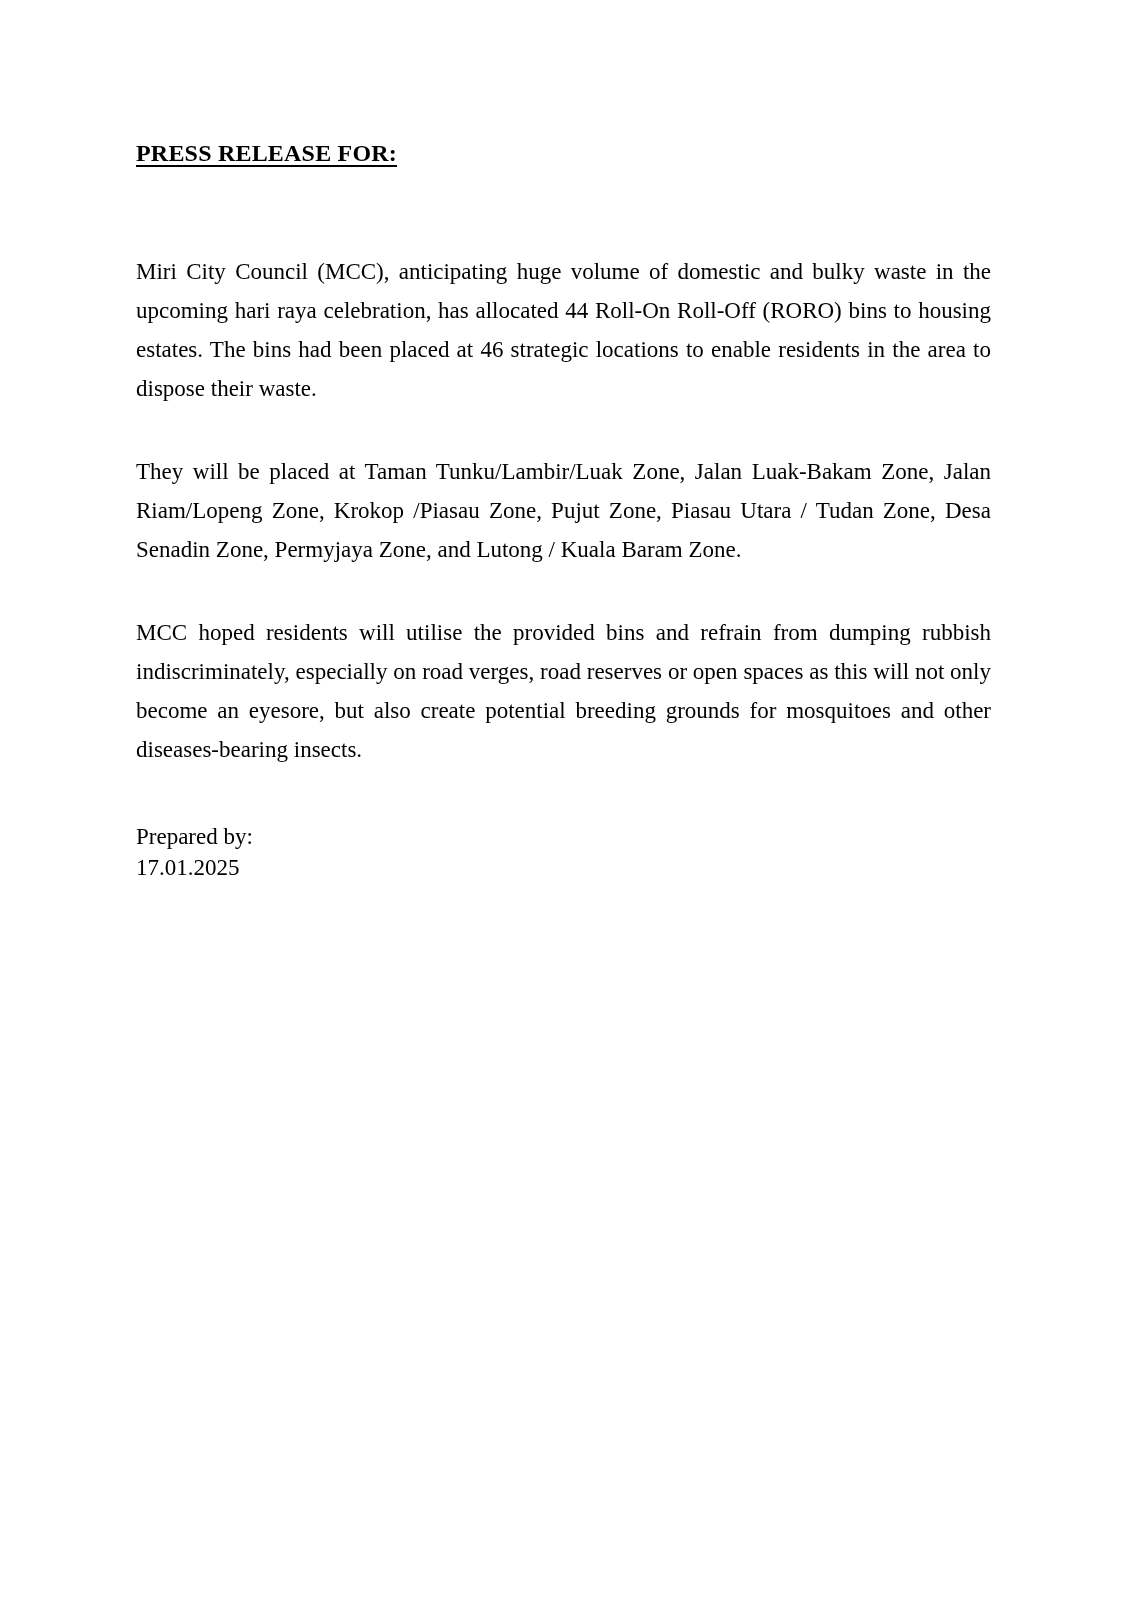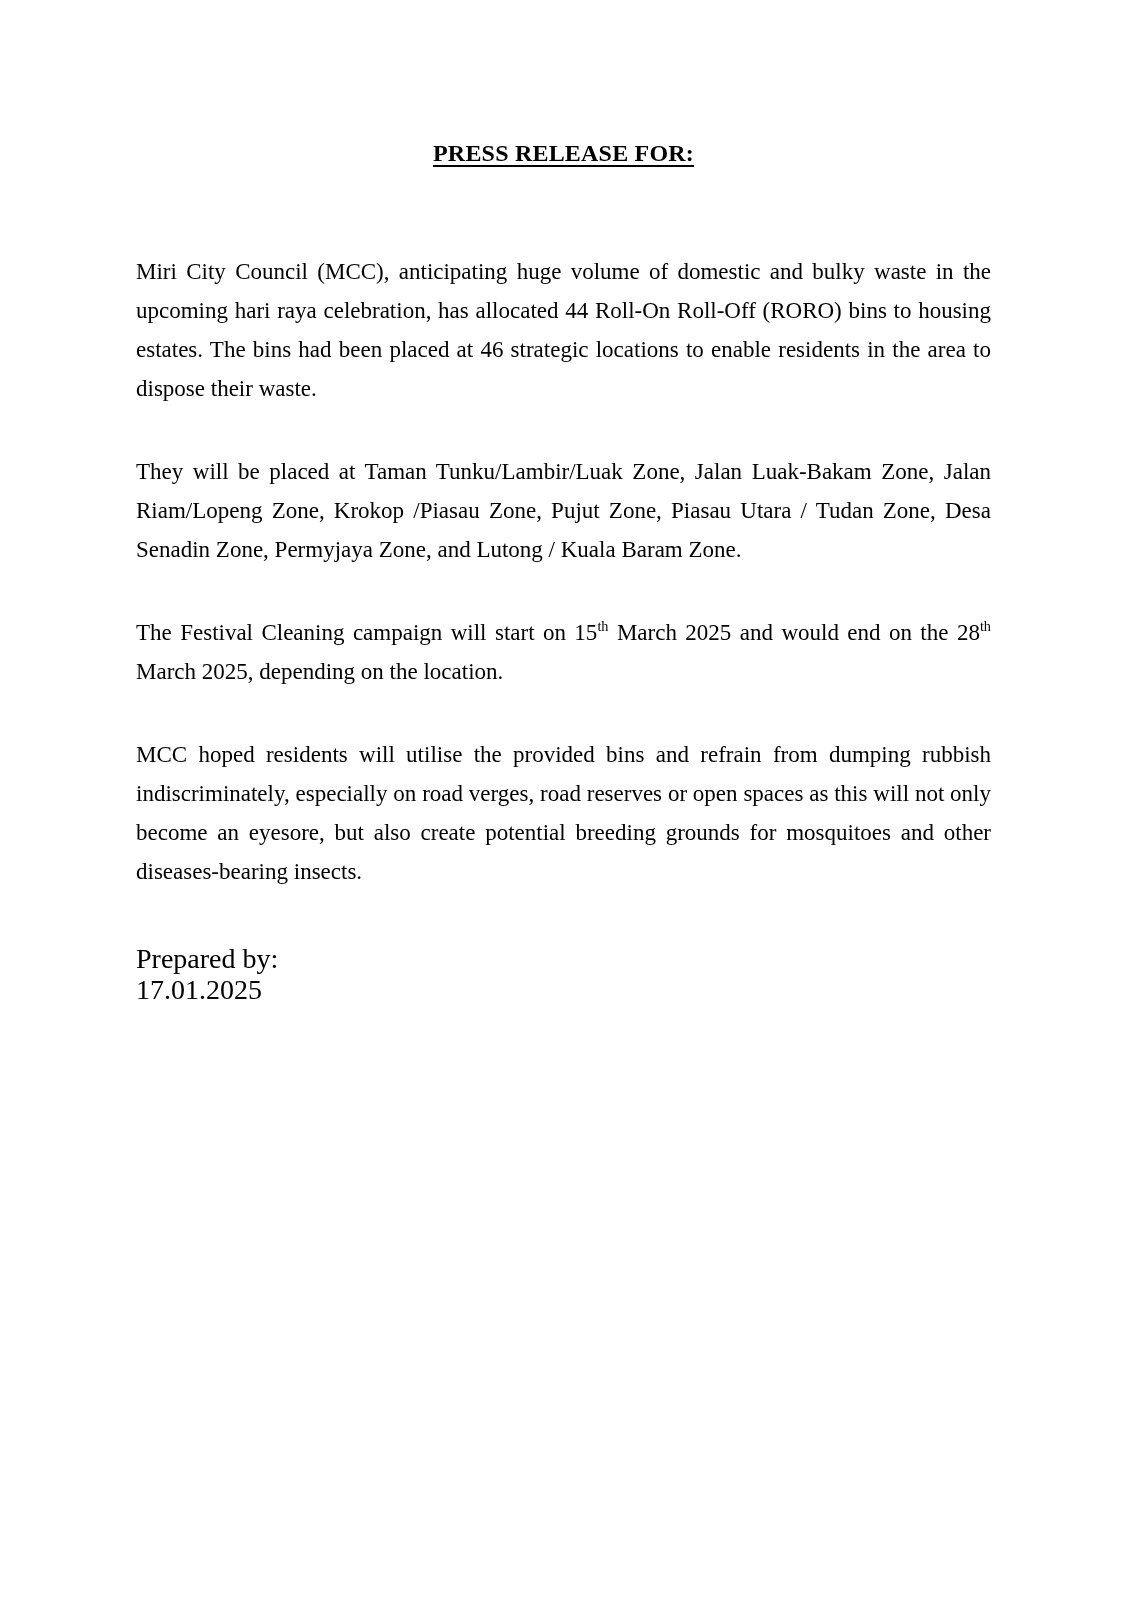--- a/index.html
+++ b/index.html
@@ -13,21 +13,21 @@
     height: 1600px;
     margin: 0 auto;
     background: #ffffff;
     color: #000000;
     box-sizing: border-box;
     padding: 128px 140px 0 136px;
     font-family: "Liberation Serif", "DejaVu Serif", serif;
     overflow: hidden;
   }
   .title-block {
-    text-align: center;
+    text-align: left;
   }
   .title-line {
     font-size: 24px;
     font-weight: bold;
     line-height: 50px;
     letter-spacing: 0.2px;
   }
   .title-line .u {
     text-decoration: underline;
     text-underline-offset: 4px;
@@ -42,40 +42,39 @@
     text-align: justify;
     margin: 0 0 44px 0;
   }
   .para sup {
     font-size: 0.62em;
     line-height: 0;
     vertical-align: super;
   }
   .signature {
     margin-top: 52px;
-    font-size: 28px;
+    font-size: 23px;
     line-height: 31px;
     text-align: left;
   }
 </style>
 </head>
 <body>
 
 <div class="page">
 
   <header class="title-block">
     <div class="title-line">
       <span class="u">PRESS RELEASE FOR:</span>
     </div>
   </header>
 
   <main class="body-text">
       <p class="para"><span>Miri City Council (MCC), anticipating huge volume of domestic and bulky waste in the upcoming hari raya celebration, has allocated 44 Roll-On Roll-Off (RORO) bins to housing estates. The bins had been placed at 46 strategic locations to enable residents in the area to dispose their waste.</span></p>
       <p class="para"><span>They will be placed at Taman Tunku/Lambir/Luak Zone, Jalan Luak-Bakam Zone, Jalan Riam/Lopeng Zone, Krokop /Piasau Zone, Pujut Zone, Piasau Utara / Tudan Zone, Desa Senadin Zone, Permyjaya Zone, and Lutong / Kuala Baram Zone.</span></p>
-      <p class="para"><span>The Festival Cleaning campaign will start on 15</span><sup>th</sup><span> March 2025 and would end on the 28</span><sup>th</sup><span> March 2025, depending on the location.</span></p>
       <p class="para"><span>MCC hoped residents will utilise the provided bins and refrain from dumping rubbish indiscriminately, especially on road verges, road reserves or open spaces as this will not only become an eyesore, but also create potential breeding grounds for mosquitoes and other diseases-bearing insects.</span></p>
     </main>
 
   <footer class="signature">
     <div>Prepared by:</div>
     <div>17.01.2025</div>
   </footer>
 
 </div>
 

